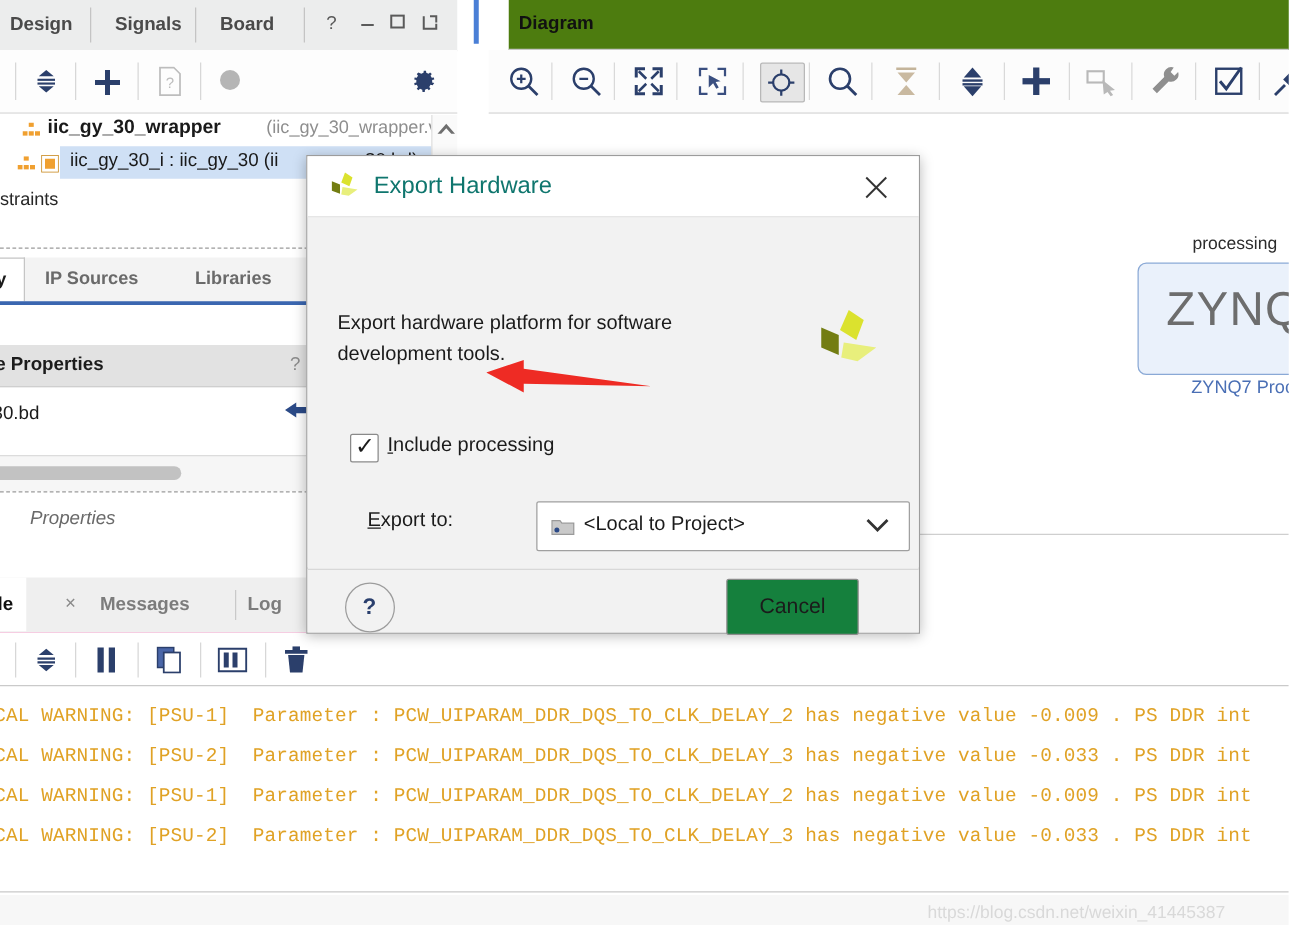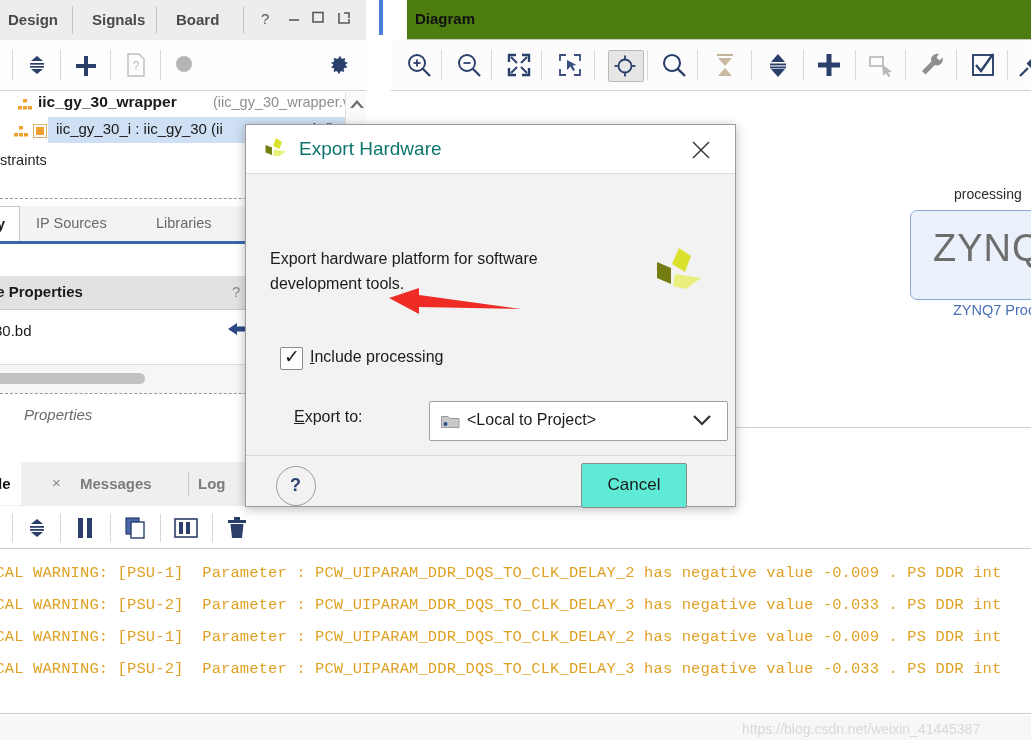--- a/index.html
+++ b/index.html
@@ -43,21 +43,21 @@
 
   .constraints{position:absolute;left:0;top:152px;font-size:14.5px;color:#262626;}
 
   .vscroll{position:absolute;left:345px;top:92px;width:20px;height:60px;background:#fafafa;
            border-left:1px solid #e0e0e0;}
   .vscroll .up{position:absolute;left:3px;top:4px;color:#777;font-size:15px;font-weight:bold;}
 
   .hsplit{position:absolute;left:0;width:366px;border-top:1px dashed #9a9a9a;}
 
   .srctabs{position:absolute;left:0;top:206px;width:366px;height:36px;background:#f3f3f3;}
-  .st-tab{position:absolute;top:0;height:35px;line-height:35px;font-size:14.5px;color:#6a6a6a;}
+  .st-tab{position:absolute;top:0;height:35px;line-height:35px;font-size:14.5px;color:#6a6a6a;font-weight:bold;}
   .st-tab.sel{color:#1a1a1a;font-weight:bold;background:#ffffff;border:1px solid #c5c5c5;
               border-bottom:none;height:34px;line-height:34px;}
   .st-underline{position:absolute;left:0;top:241px;width:366px;height:3px;background:#3a66b0;}
 
   .propshdr{position:absolute;left:0;top:276px;width:366px;height:33px;background:#e2e2e2;
             border-bottom:1px solid #c9c9c9;}
   .propshdr .txt{position:absolute;left:-8px;top:7px;font-size:15px;font-weight:bold;color:#1b1b1b;}
   .propshdr .qm{position:absolute;left:232px;top:7px;font-size:15px;color:#8c8c8c;}
 
   .propsrow{position:absolute;left:0;top:310px;width:366px;height:46px;background:#ffffff;}
@@ -151,21 +151,21 @@
   .dlg-footer{position:absolute;left:0;top:330px;width:489px;height:50px;background:#f2f2f2;
               border-top:1px solid #d8d8d8;}
   .help-btn{position:absolute;left:30px;top:10px;width:38px;height:38px;border-radius:50%;
             border:1px solid #9c9c9c;background:#f2f2f2;}
   .help-btn span{position:absolute;left:13px;top:8px;font-size:18px;font-weight:bold;color:#2a3f6d;}
   .ok-btn{position:absolute;left:204px;top:6px;width:106px;height:45px;background:#4d82c8;
           border:2px solid #3c6db3;border-radius:3px;}
   .ok-btn .inner{position:absolute;left:2px;top:2px;width:98px;height:37px;
                  border:2px solid #eaf0fa;border-radius:2px;}
   .ok-btn .lbl{position:absolute;left:0;top:12px;width:106px;text-align:center;font-size:17px;color:#ffffff;}
-  .cancel-btn{position:absolute;left:335px;top:7px;width:104px;height:43px;background:#5eead4;
+  .cancel-btn{position:absolute;left:335px;top:7px;width:104px;height:43px;background:#15803d;
               border:1px solid #8c8c8c;border-radius:2px;}
   .cancel-btn .lbl{position:absolute;left:0;top:11px;width:104px;text-align:center;font-size:17px;color:#1b1b1b;}
 
   
   .red-arrow{position:absolute;left:389px;top:287px;width:132px;height:38px;pointer-events:none;}
 </style>
 </head>
 <body>
 
 <div class="app">

